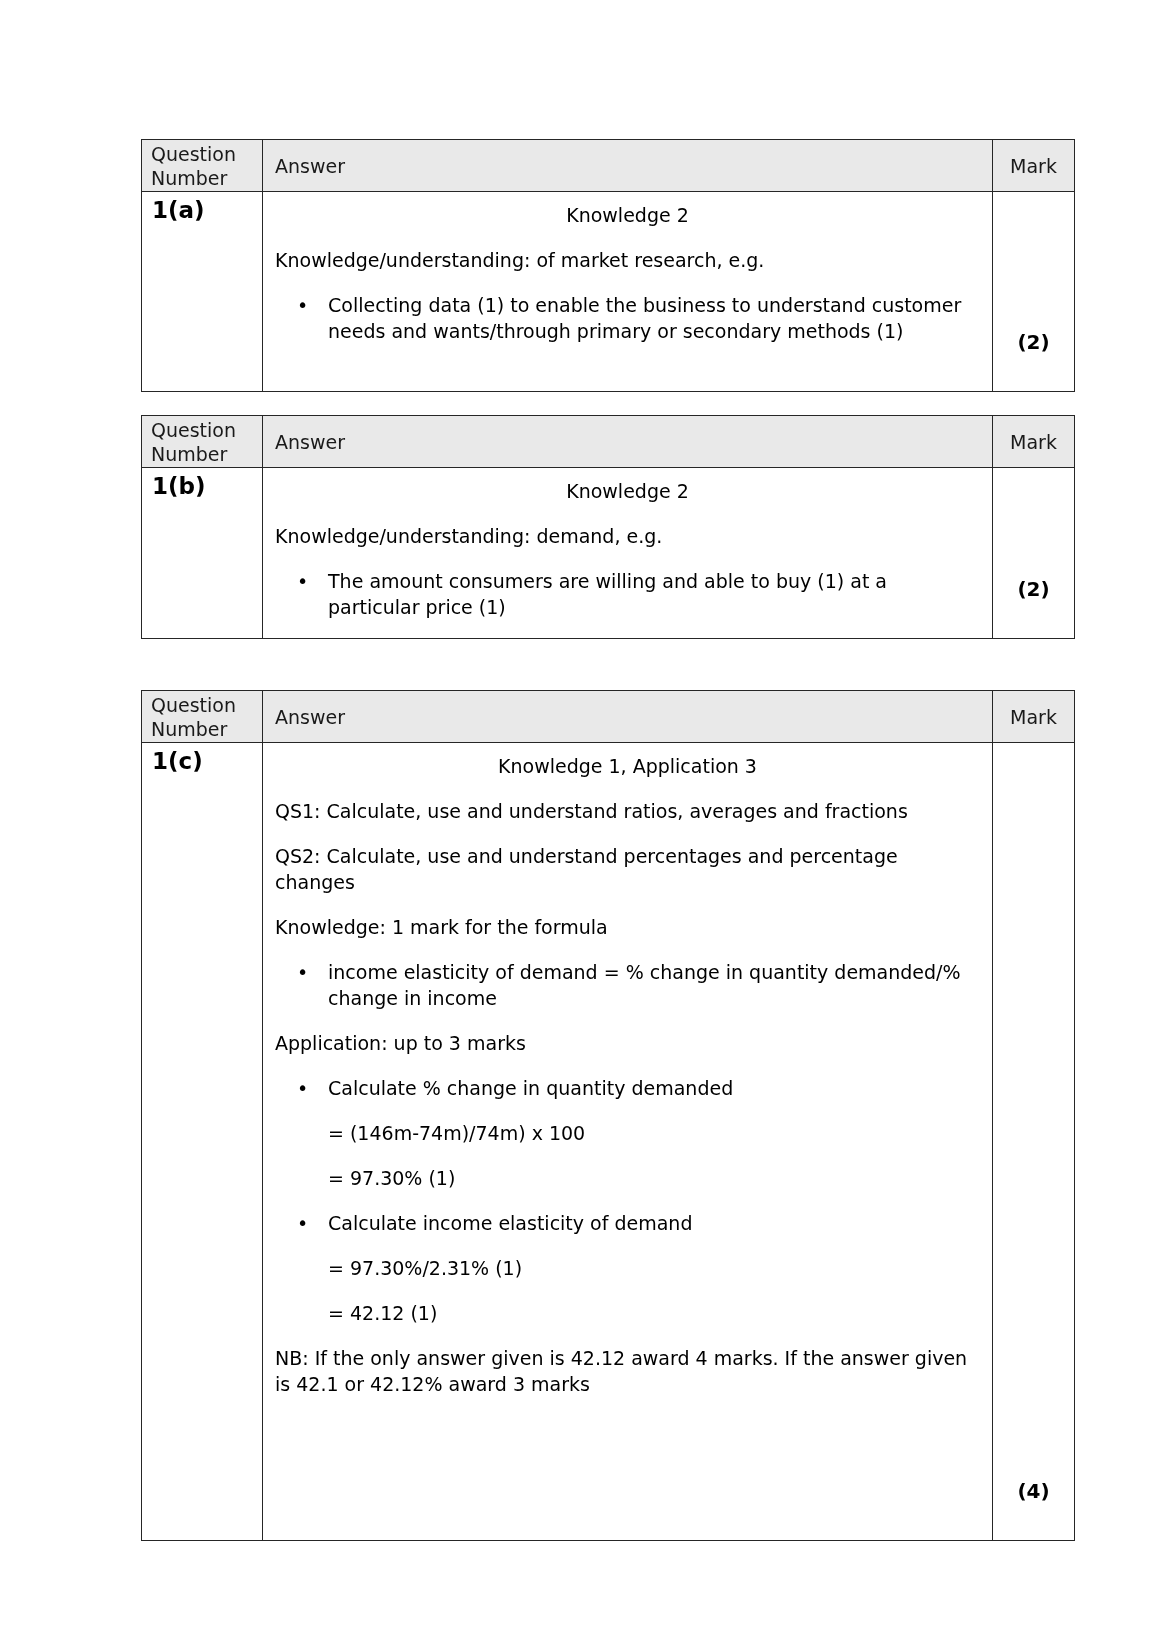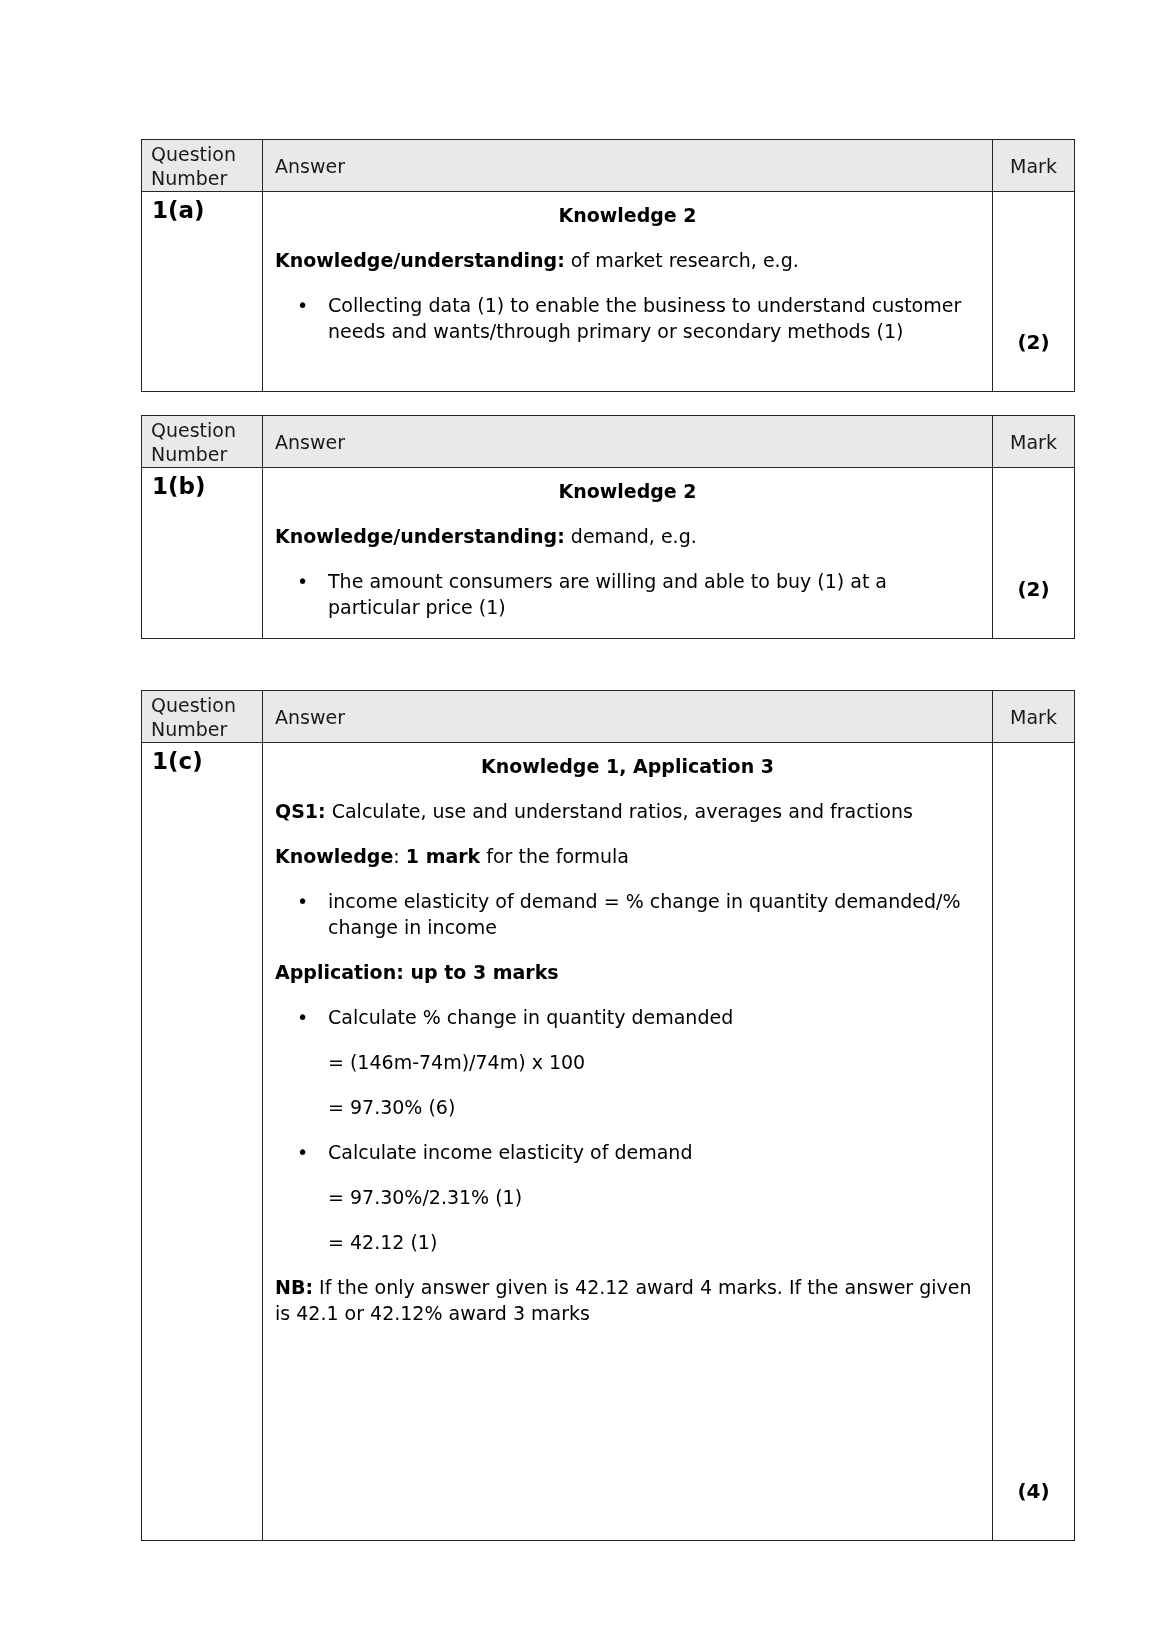--- a/index.html
+++ b/index.html
@@ -56,21 +56,21 @@
   .t1 .brow { height: 199px; }
   .t2 .brow { height: 170px; }
   .t3 .brow { height: 797px; }
   .blk { margin-top: 19px; }
   .blk:first-child { margin-top: 2px; }
   .title { text-align: center; font-weight: bold; }
   .bullet { display: flex; padding-left: 22px; }
   .dot { width: 31px; flex: 0 0 31px; }
   .btext { flex: 1 1 auto; }
   .calc { padding-left: 53px; }
-  .b { font-weight: bold; }
+  .b { font-weight: normal; }
 </style>
 </head>
 <body>
 
 <div class="page">
 
   <div class="qtable t1" style="top:139px">
     <div class="cell hcell h-question">
         <span style="white-space:pre-line">Question
 Number</span>
@@ -128,32 +128,33 @@
     <div class="cell hcell h-answer">
         <span>Answer</span>
       </div>
     <div class="cell hcell h-mark">
         <span>Mark</span>
       </div>
     <div class="cell brow b-question"><span>1(c)</span></div>
     <div class="cell brow b-answer">
         <div class="blk title"><span class="b">Knowledge 1, Application 3</span></div>
         <div class="blk para"><span class="b">QS1:</span><span> Calculate, use and understand ratios, averages and fractions</span></div>
+        <div class="blk para"><span class="b">QS2:</span><span> Calculate, use and understand percentages and percentage changes</span></div>
         <div class="blk para"><span class="b">Knowledge</span><span>: </span><span class="b">1 mark</span><span> for the formula</span></div>
         <div class="blk bullet">
           <span class="dot">•</span>
           <div class="btext"><span>income elasticity of demand = % change in quantity demanded/% change in income</span></div>
         </div>
         <div class="blk para"><span class="b">Application: up to 3 marks</span></div>
         <div class="blk bullet">
           <span class="dot">•</span>
           <div class="btext"><span>Calculate % change in quantity demanded</span></div>
         </div>
         <div class="blk calc"><span>= (146m-74m)/74m) x 100</span></div>
-        <div class="blk calc"><span>= 97.30% (6)</span></div>
+        <div class="blk calc"><span>= 97.30% (1)</span></div>
         <div class="blk bullet">
           <span class="dot">•</span>
           <div class="btext"><span>Calculate income elasticity of demand</span></div>
         </div>
         <div class="blk calc"><span>= 97.30%/2.31% (1)</span></div>
         <div class="blk calc"><span>= 42.12 (1)</span></div>
         <div class="blk para"><span class="b">NB:</span><span> If the only answer given is 42.12 award 4 marks. If the answer given is 42.1 or 42.12% award 3 marks</span></div>
       </div>
     <div class="cell brow b-mark">
         <span>(4)</span>

